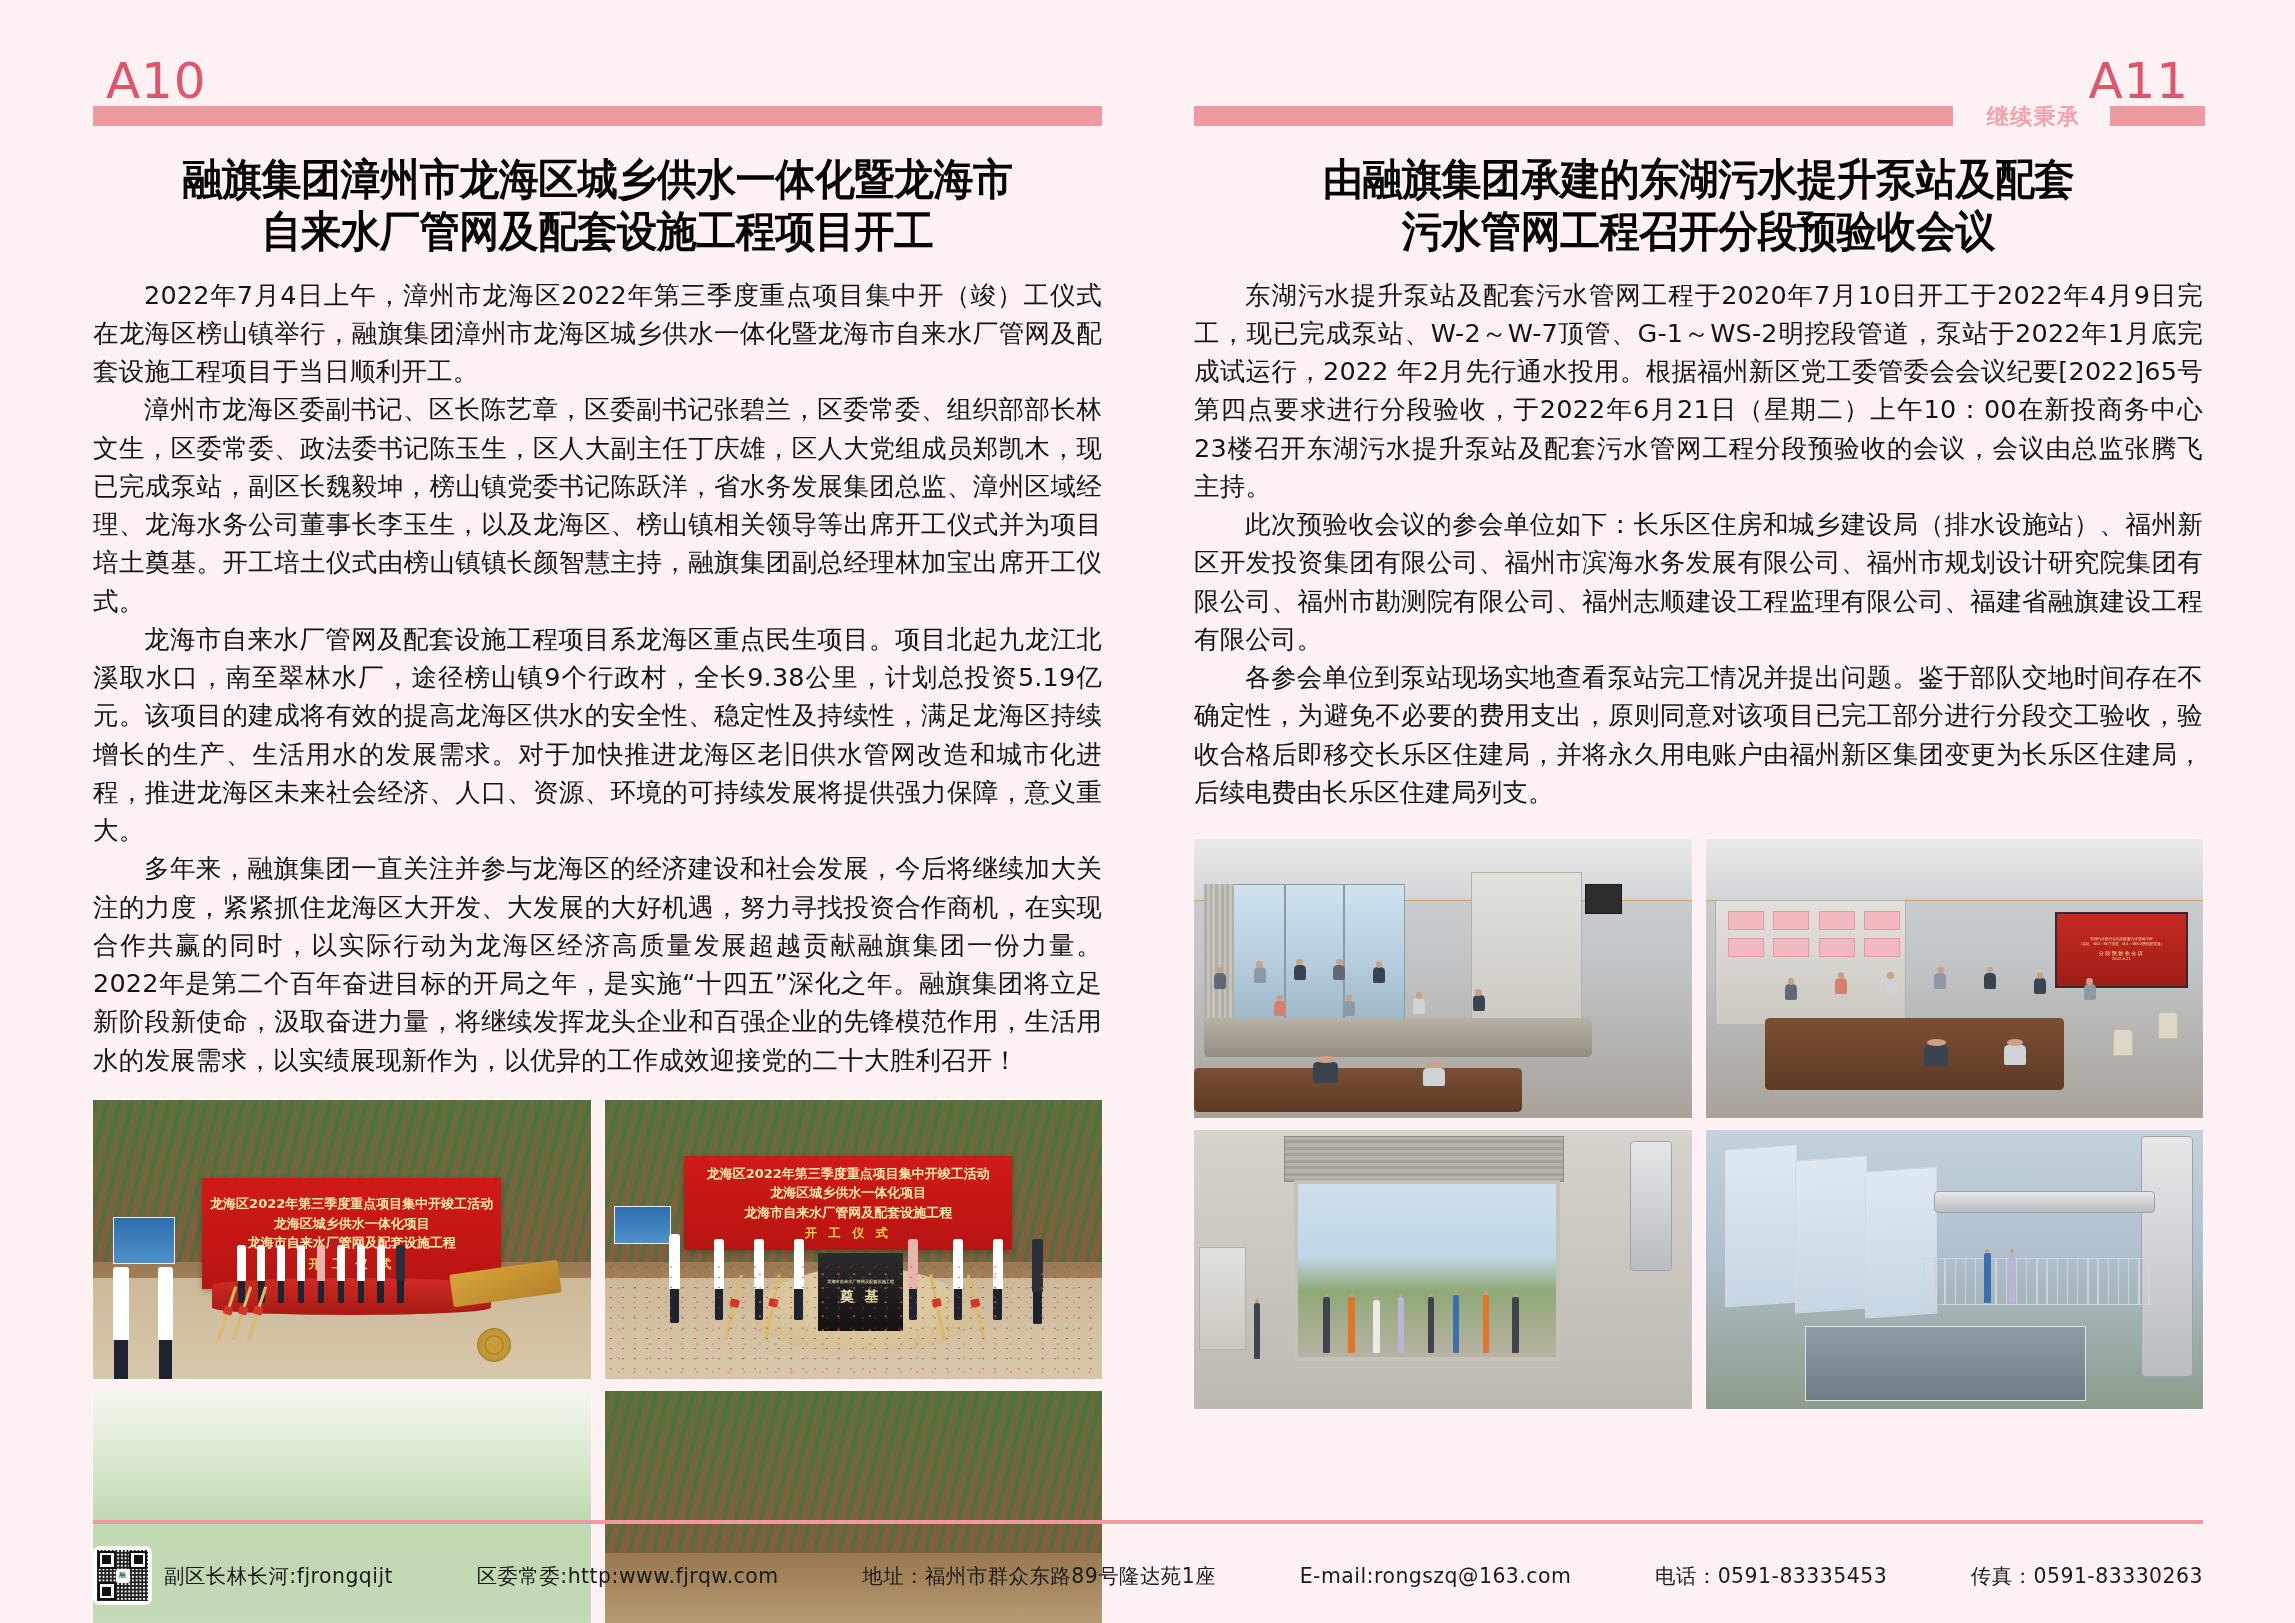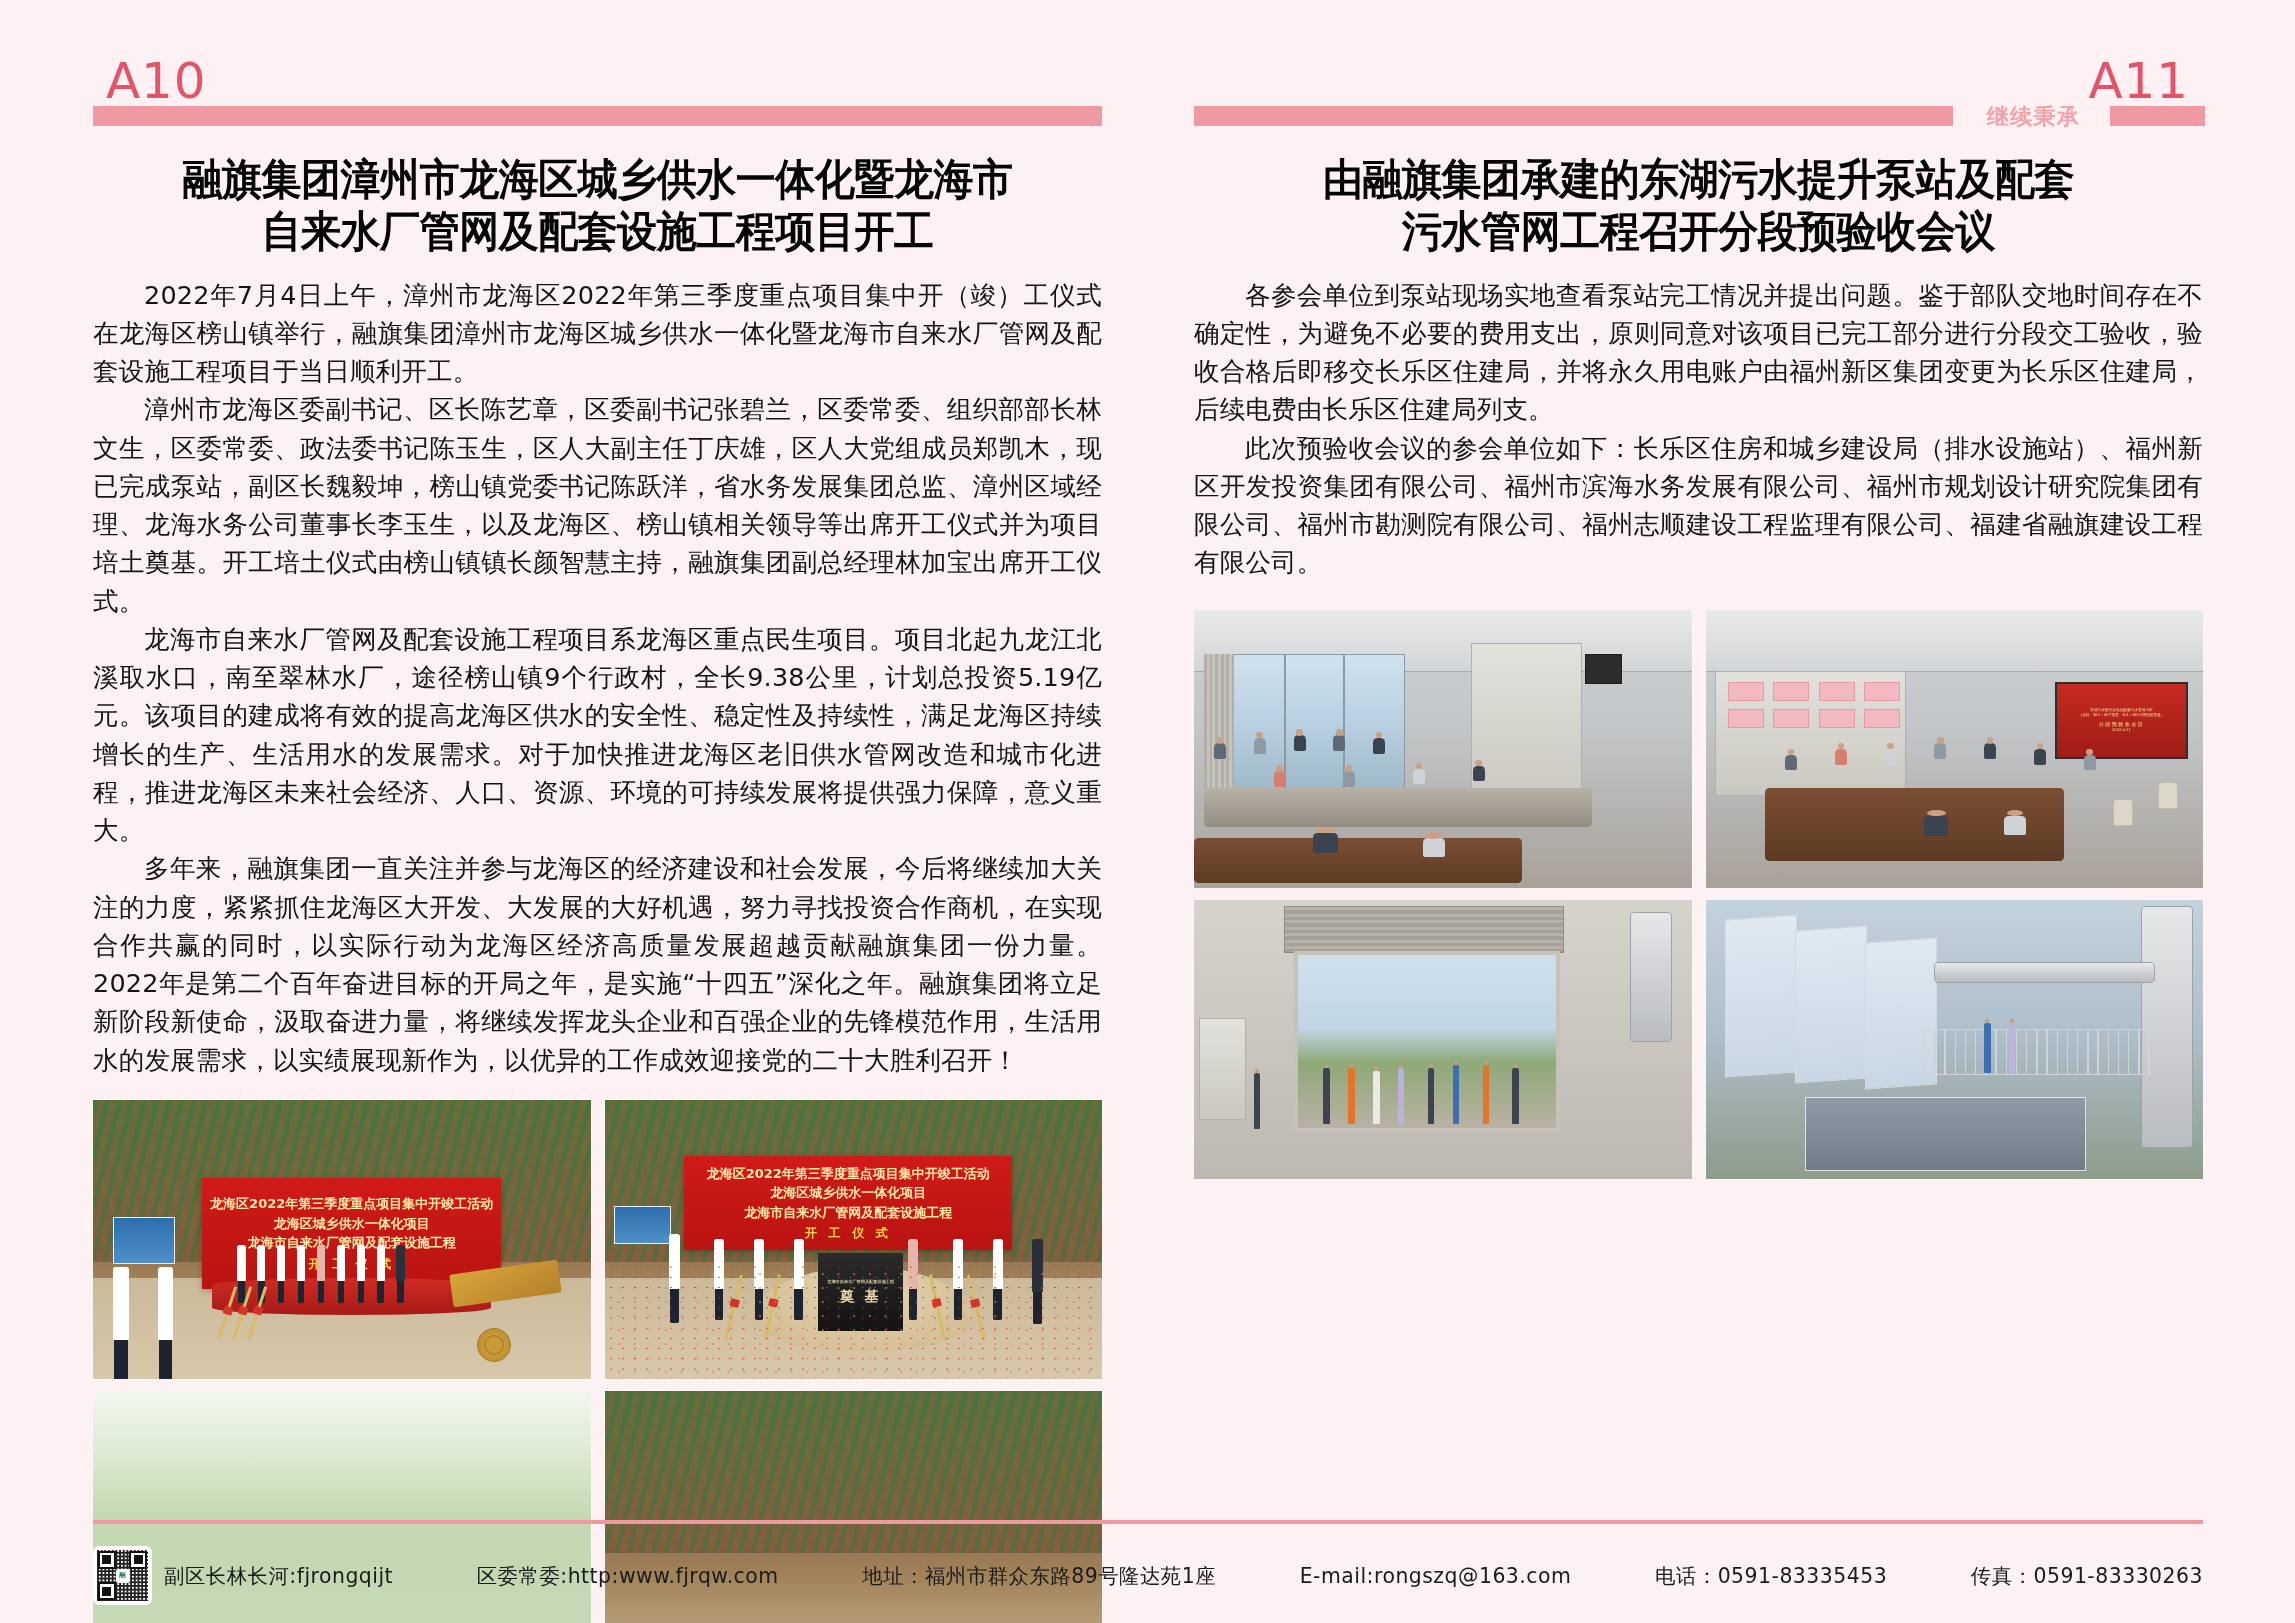--- a/index.html
+++ b/index.html
@@ -499,22 +499,23 @@
       </div>
 
     </div>
   </div>
 
   <div class="col col-right">
     <h1 class="headline">由融旗集团承建的东湖污水提升泵站及配套
 污水管网工程召开分段预验收会议</h1>
 
     <div class="body-text">
+      <p>东湖污水提升泵站及配套污水管网工程于2020年7月10日开工于2022年4月9日完工，现已完成泵站、W-2～W-7顶管、G-1～WS-2明挖段管道，泵站于2022年1月底完成试运行，2022 年2月先行通水投用。根据福州新区党工委管委会会议纪要[2022]65号第四点要求进行分段验收，于2022年6月21日（星期二）上午10：00在新投商务中心23楼召开东湖污水提升泵站及配套污水管网工程分段预验收的会议，会议由总监张腾飞主持。</p>
+      <p>此次预验收会议的参会单位如下：长乐区住房和城乡建设局（排水设施站）、福州新区开发投资集团有限公司、福州市滨海水务发展有限公司、福州市规划设计研究院集团有限公司、福州市勘测院有限公司、福州志顺建设工程监理有限公司、福建省融旗建设工程有限公司。</p>
       <p>各参会单位到泵站现场实地查看泵站完工情况并提出问题。鉴于部队交地时间存在不确定性，为避免不必要的费用支出，原则同意对该项目已完工部分进行分段交工验收，验收合格后即移交长乐区住建局，并将永久用电账户由福州新区集团变更为长乐区住建局，后续电费由长乐区住建局列支。</p>
-      <p>此次预验收会议的参会单位如下：长乐区住房和城乡建设局（排水设施站）、福州新区开发投资集团有限公司、福州市滨海水务发展有限公司、福州市规划设计研究院集团有限公司、福州市勘测院有限公司、福州志顺建设工程监理有限公司、福建省融旗建设工程有限公司。</p>
     </div>
 
     <div class="photo-grid" style="margin-top:28px;">
 
       <div class="photo photo-cap-free ph-room">
         <div class="ceiling"></div>
         <div class="window-wall" style="left:6%;top:16%;width:36%;height:48%;">
           <div class="mullion" style="left:33%;"></div>
           <div class="mullion" style="left:66%;"></div>
         </div>

